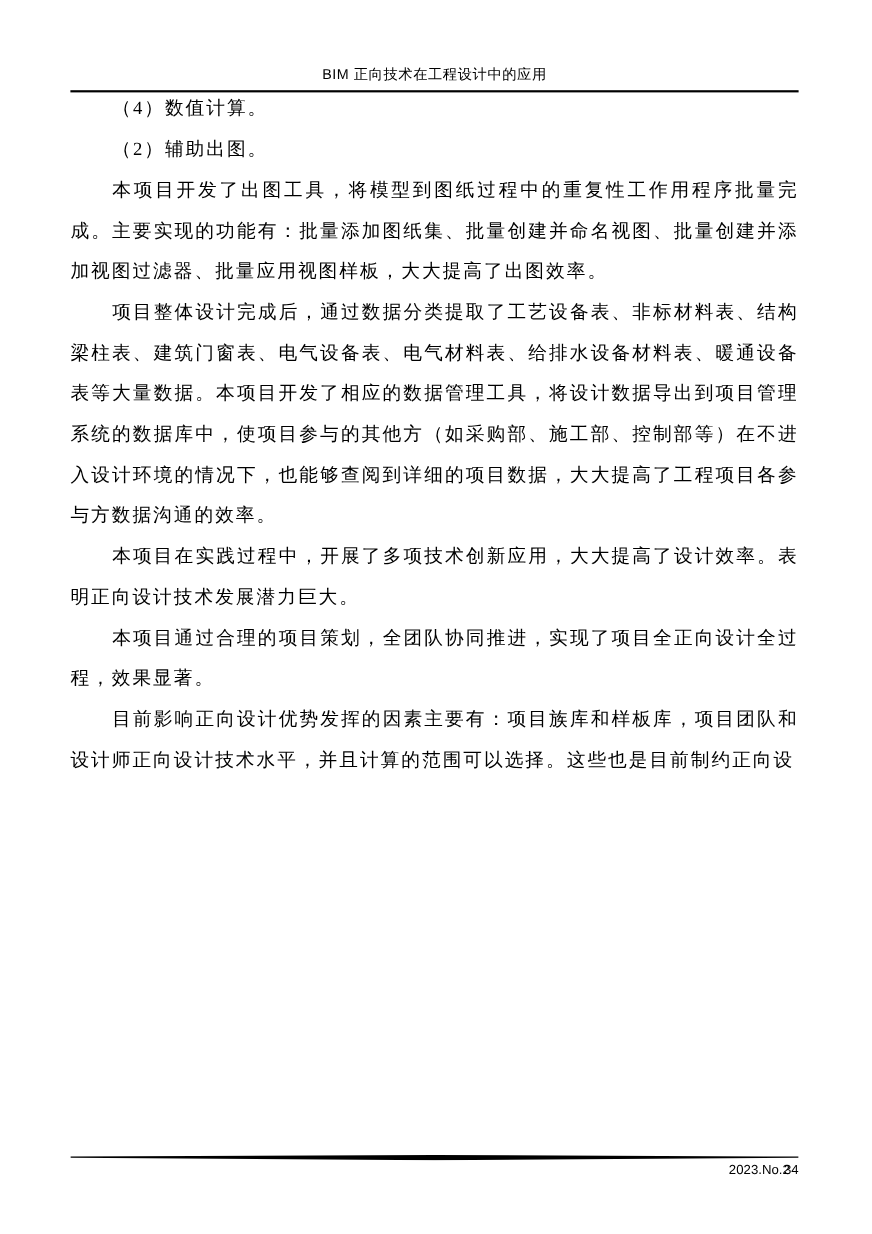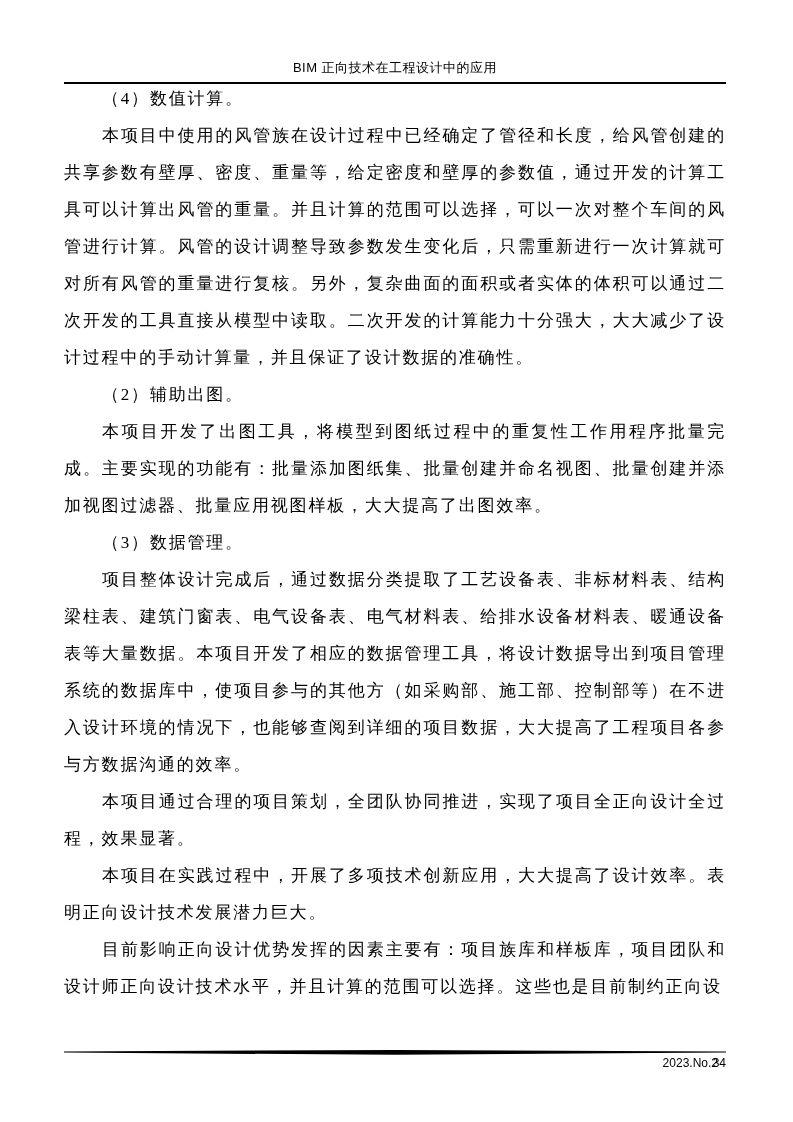--- a/index.html
+++ b/index.html
@@ -97,27 +97,25 @@
 <body>
 
 <div class="page">
 
   <div class="header">
     <span>BIM 正向技术在工程设计中的应用</span>
   </div>
 
   <div class="content">
       <p class="para">（4）数值计算。</p>
-      <p class="para">本项目中使用的风管族在设计过程中已经确定了管径和长度，给风管创建的共享参数有壁厚、密度、重量等，给定密度和壁厚的参数值，通过开发的计算工具可以计算出风管的重量。并且计算的范围可以选择，可以一次对整个车间的风管进行计算。风管的设计调整导致参数发生变化后，只需重新进行一次计算就可对所有风管的重量进行复核。另外，复杂曲面的面积或者实体的体积可以通过二次开发的工具直接从模型中读取。二次开发的计算能力十分强大，大大减少了设计过程中的手动计算量，并且保证了设计数据的准确性。</p>
       <p class="para">（2）辅助出图。</p>
       <p class="para">本项目开发了出图工具，将模型到图纸过程中的重复性工作用程序批量完成。主要实现的功能有：批量添加图纸集、批量创建并命名视图、批量创建并添加视图过滤器、批量应用视图样板，大大提高了出图效率。</p>
-      <p class="para">（3）数据管理。</p>
       <p class="para">项目整体设计完成后，通过数据分类提取了工艺设备表、非标材料表、结构梁柱表、建筑门窗表、电气设备表、电气材料表、给排水设备材料表、暖通设备表等大量数据。本项目开发了相应的数据管理工具，将设计数据导出到项目管理系统的数据库中，使项目参与的其他方（如采购部、施工部、控制部等）在不进入设计环境的情况下，也能够查阅到详细的项目数据，大大提高了工程项目各参与方数据沟通的效率。</p>
+      <p class="para">本项目在实践过程中，开展了多项技术创新应用，大大提高了设计效率。表明正向设计技术发展潜力巨大。</p>
       <p class="para">本项目通过合理的项目策划，全团队协同推进，实现了项目全正向设计全过程，效果显著。</p>
-      <p class="para">本项目在实践过程中，开展了多项技术创新应用，大大提高了设计效率。表明正向设计技术发展潜力巨大。</p>
       <p class="para">目前影响正向设计优势发挥的因素主要有：项目族库和样板库，项目团队和设计师正向设计技术水平，并且计算的范围可以选择。这些也是目前制约正向设</p>
     </div>
 
   <svg class="footer-rule" viewBox="0 0 662 5" preserveAspectRatio="none" aria-hidden="true">
     <polygon points="0,1.4 331,0 662,1.4 662,2.6 331,4.8 0,2.6" fill="#000000"></polygon>
   </svg>
 
   <div class="footer-row">
     <span class="page-num">34</span>
     <span class="issue">2023.No.2</span>

